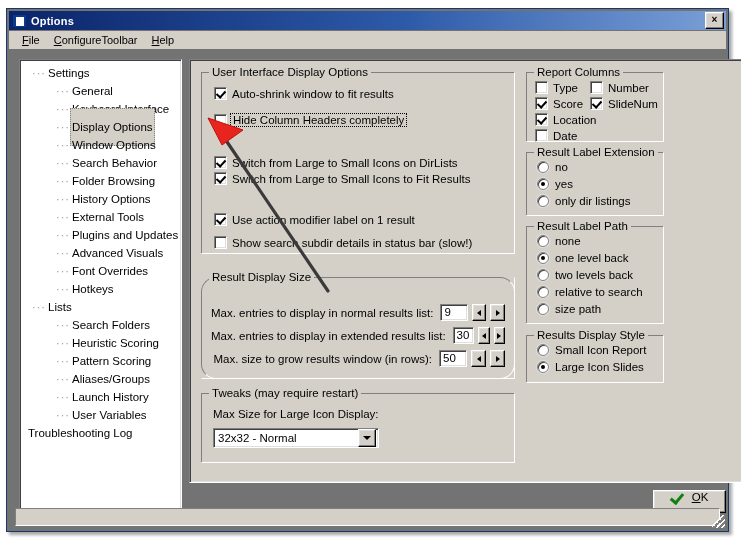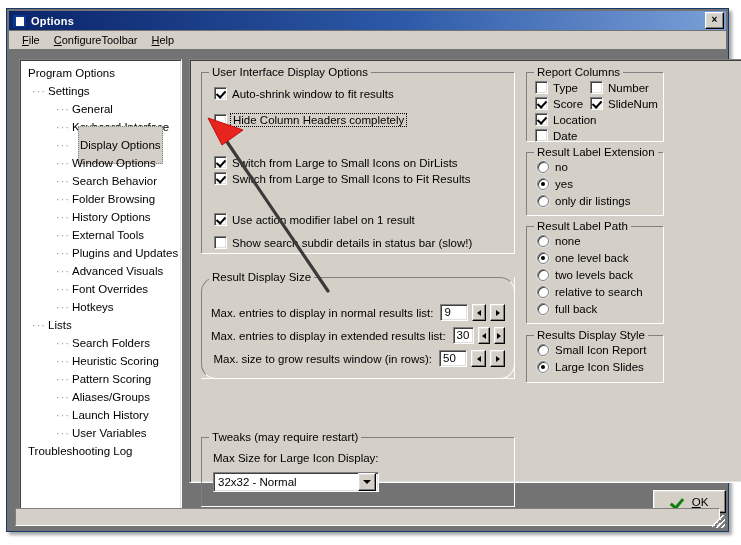--- a/index.html
+++ b/index.html
@@ -32,21 +32,21 @@
   .menu-item u{text-decoration:underline;}
 
   
   .treepanel{position:absolute;left:12px;top:50px;width:163px;height:462px;background:#fff;
              border:1px solid;border-color:#808080 #fff #fff #808080;
              box-shadow:inset 1px 1px 0 #404040, inset -1px -1px 0 #dfdfdf;
              overflow:hidden;box-sizing:border-box;}
   .tree{padding:4px 0 0 4px;font-size:11.5px;color:#000;}
   .tnode{height:18px;line-height:18px;white-space:nowrap;position:relative;cursor:default;}
   .tnode span.lbl{padding:0 2px;}
-  .tnode.sel span.lbl{background:#d4d0c8;border:1px dotted #808080;padding:12px 1px;margin-left:8px;}
+  .tnode.sel span.lbl{background:#d4d0c8;border:1px dotted #808080;padding:12px 1px;}
   .lvl0{padding-left:2px;}
   .lvl1{padding-left:22px;}
   .lvl2{padding-left:46px;}
   .dashes{position:absolute;font-size:11px;color:#999;letter-spacing:1px;}
   .d1{left:8px;}
   .d2{left:32px;}
 
   
   .mainpanel{position:absolute;left:182px;top:50px;width:569px;height:424px;background:#d4d0c8;
              border:1px solid;border-color:#808080 #fff #fff #808080;
@@ -95,21 +95,21 @@
   .combo-btn{margin-left:auto;width:16px;height:16px;background:#d4d0c8;margin-right:2px;
              border:1px solid;border-color:#fff #000 #000 #fff;
              box-shadow:inset -1px -1px 0 #808080, inset 1px 1px 0 #dfdfdf;
              display:flex;align-items:center;justify-content:center;}
   .tri-d{width:0;height:0;border-left:4px solid transparent;border-right:4px solid transparent;border-top:4px solid #000;}
 
   
   .okbtn{position:absolute;left:646px;top:481px;width:73px;height:23px;background:#d4d0c8;
          border:1px solid;border-color:#fff #000 #000 #fff;
          box-shadow:inset -1px -1px 0 #808080, inset 1px 1px 0 #dfdfdf;
-         display:flex;align-items:center;justify-content:center;gap:7px;font-size:11.5px;cursor:default;box-sizing:border-box;}
+         display:flex;align-items:flex-start;justify-content:center;gap:7px;font-size:11.5px;cursor:default;box-sizing:border-box;}
   .okbtn u{text-decoration:underline;}
   .check-ico{width:14px;height:12px;position:relative;}
   .check-ico:after{content:"";position:absolute;left:2px;top:0;width:5px;height:10px;
                    border:solid #108010;border-width:0 3px 3px 0;transform:rotate(40deg);}
 
   
   .statusbar{position:absolute;left:8px;bottom:5px;width:705px;height:18px;background:#d4d0c8;
              border:1px solid;border-color:#808080 #fff #fff #808080;box-sizing:border-box;}
   .grip{position:absolute;right:3px;bottom:3px;width:13px;height:13px;}
   .grip i{position:absolute;right:0;bottom:0;width:13px;height:13px;
@@ -138,21 +138,20 @@
   </div>
 
   <div class="menubar">
     <div class="menu-item"><u>F</u><span>ile</span></div>
     <div class="menu-item"><u>C</u><span>onfigureToolbar</span></div>
     <div class="menu-item"><u>H</u><span>elp</span></div>
   </div>
 
   <div class="treepanel">
     <div class="tree">
-      <div class="tnode lvl0"><span class="lbl">Program Options</span></div>
       <div class="tnode lvl1"><span class="dashes d1">···</span><span class="lbl">Settings</span></div>
       <div class="tnode lvl2"><span class="dashes d2">···</span><span class="lbl">General</span></div>
       <div class="tnode lvl2"><span class="dashes d2">···</span><span class="lbl">Keyboard Interface</span></div>
       <div class="tnode lvl2 sel"><span class="dashes d2">···</span><span class="lbl">Display Options</span></div>
       <div class="tnode lvl2"><span class="dashes d2">···</span><span class="lbl">Window Options</span></div>
       <div class="tnode lvl2"><span class="dashes d2">···</span><span class="lbl">Search Behavior</span></div>
       <div class="tnode lvl2"><span class="dashes d2">···</span><span class="lbl">Folder Browsing</span></div>
       <div class="tnode lvl2"><span class="dashes d2">···</span><span class="lbl">History Options</span></div>
       <div class="tnode lvl2"><span class="dashes d2">···</span><span class="lbl">External Tools</span></div>
       <div class="tnode lvl2"><span class="dashes d2">···</span><span class="lbl">Plugins and Updates</span></div>
@@ -227,21 +226,21 @@
         <span class="spinbox">50</span>
         <span class="sbtn">
             <i class="tri-l"></i>
           </span>
         <span class="sbtn">
             <i class="tri-r"></i>
           </span>
       </div>
     </div>
 
-    <div class="group" style="left:11px;top:333px;width:312px;height:68px;margin-top:44px;">
+    <div class="group" style="left:11px;top:333px;width:312px;height:68px;">
       <div class="gtitle">Tweaks (may require restart)</div>
       <div class="row" style="left:11px;top:14px;">
         <span>Max Size for Large Icon Display:</span>
       </div>
       <div class="combo" style="left:11px;top:34px;width:166px;">
         <span>32x32 - Normal</span>
         <span class="combo-btn">
             <i class="tri-d"></i>
           </span>
       </div>
@@ -304,21 +303,21 @@
       <div class="row" style="left:10px;top:42px;">
         <span class="rb"></span>
           <span>two levels back</span>
       </div>
       <div class="row" style="left:10px;top:59px;">
         <span class="rb"></span>
           <span>relative to search</span>
       </div>
       <div class="row" style="left:10px;top:76px;">
         <span class="rb"></span>
-          <span>full back</span>
+          <span>size path</span>
       </div>
     </div>
 
     <div class="group" style="left:336px;top:275px;width:136px;height:46px;">
       <div class="gtitle">Results Display Style</div>
       <div class="row" style="left:10px;top:8px;">
         <span class="rb"></span>
           <span>Small Icon Report</span>
       </div>
       <div class="row" style="left:10px;top:25px;">

